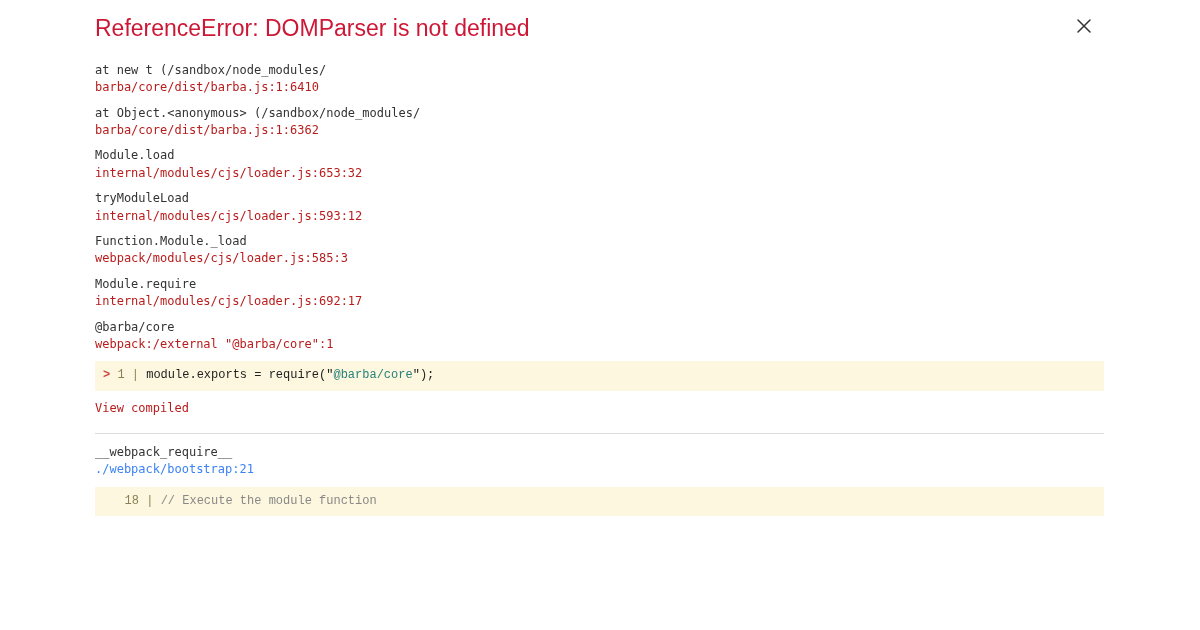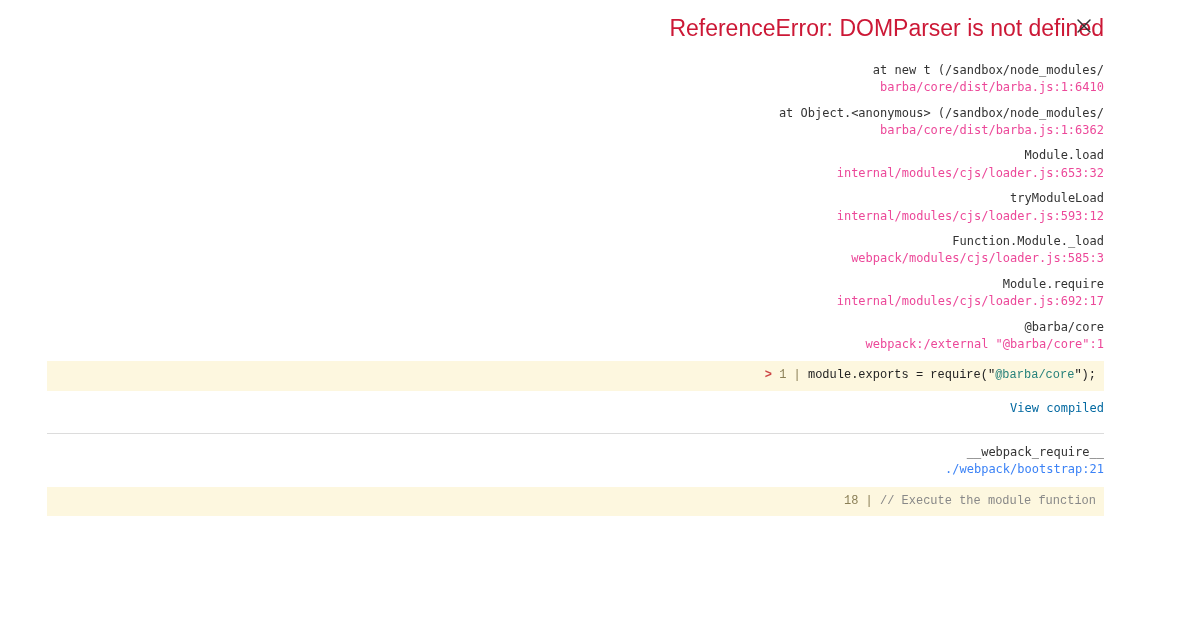--- a/index.html
+++ b/index.html
@@ -1,31 +1,31 @@
 <!DOCTYPE html>
 <html><head>
 <meta charset="utf-8">
 <style>
   * { box-sizing: border-box; }
   html,body { margin:0; padding:0; background:#fff; font-family: -apple-system, BlinkMacSystemFont, "Segoe UI", Helvetica, Arial, sans-serif; color:#222; }
-  .wrap { width:1200px; height:586px; position:relative; padding:14px 96px 0 47px; overflow:hidden;text-align:right;}
+  .wrap { width:1200px; height:586px; position:relative; padding:14px 96px 0 95px; overflow:hidden;}
   .close { position:absolute; top:18px; right:106px; width:18px; height:18px; cursor:pointer; }
   .close svg { display:block; }
   h1.title { font-size:23px; font-weight:400; color:#cc1836; margin:0 0 18px 0; line-height:1.3; }
   .mono { font-family: Consolas, Menlo, monospace; font-size:12px; line-height:1.45; }
   .stack-block { margin-bottom:8px; }
   .stack-head { color:#333; }
-  .stack-sub { color:#ec4899; }
+  .stack-sub { color:#b91c1c; }
   .stack-head.grey { color:#3b82f6; }
   .code-block { background:#fdf7df; padding:6px 8px; margin:6px 0 6px 0; white-space:pre; overflow:hidden;font-family:Liberation Mono, monospace; }
   .code-block .str { color:#26807a; }
   .code-block .cmt { color:#888; }
   .code-block .gutter { color:#8a7f56; }
   .code-block .caret { color:#c44; font-weight:bold; }
-  .view-compiled { color:#0369a1; font-family: Consolas, Menlo, monospace; font-size:12px; margin:4px 0 14px 0; cursor:pointer; display:inline-block;}
+  .view-compiled { color:#b91c1c; font-family: Consolas, Menlo, monospace; font-size:12px; margin:4px 0 14px 0; cursor:pointer; display:inline-block;}
   .hr { border:0; border-top:1px solid #dcdcdc; margin:4px 0 10px 0; }
 </style>
 </head>
 <body>
 
 <div class="wrap">
 
   <div class="close">
     <span>
       <svg width="16" height="16" viewBox="0 0 16 16">

